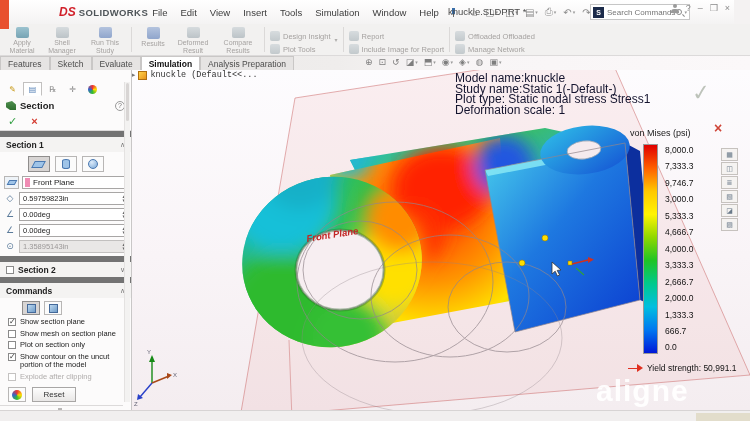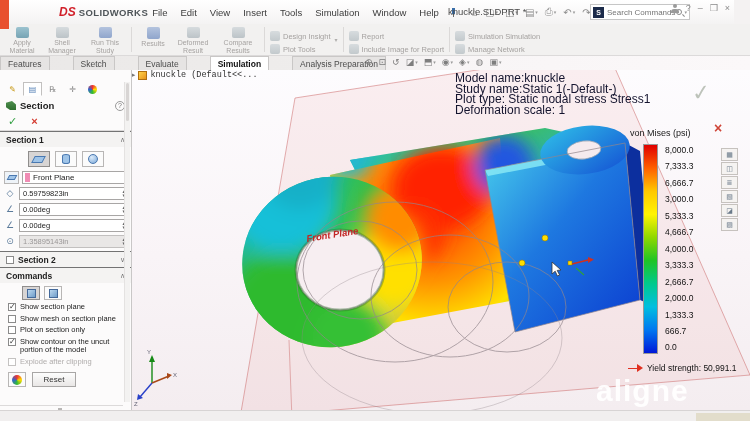--- a/index.html
+++ b/index.html
@@ -41,21 +41,21 @@
   .ricon.blue{background:linear-gradient(#9fb4d8,#6f8cc0);}
   .rb-sep{width:1px;background:#dbd9d8;margin:2px 3px;}
   .rb-col{display:flex;flex-direction:column;justify-content:flex-end;gap:3px;padding:3px 2px 0 2px;}
   .rb-small{display:flex;align-items:center;gap:3px;}
   .rb-small .sicon{width:10px;height:10px;border-radius:2px;background:linear-gradient(#ccd3d7,#aeb8bd);opacity:.7;}
   .rb-small .slabel{font-size:7.5px;color:#a5a2a0;white-space:nowrap;}
   .rb-caret{align-self:center;font-size:6px;color:#b0aeac;padding:0 2px;}
 
   
   .tabrow{position:absolute;left:0;top:56px;width:750px;height:14px;background:linear-gradient(90deg,#eae8e7 0%,#efedec 45%,#f8f5f6 60%,#fbf8f9 100%);z-index:20;}
-  .tabs{display:flex;height:14px;gap:23px;}
+  .tabs{display:flex;height:14px;}
   .tab{padding:0 7px;font-size:8.5px;color:#4c4c4c;background:#e6e4e3;border:1px solid #c9c7c6;border-bottom:none;display:flex;align-items:center;white-space:nowrap;}
   .tab.active{background:#fff;color:#111;font-weight:bold;}
   .headsup{position:absolute;left:365px;top:1px;display:flex;align-items:center;gap:6px;color:#7e7e7e;font-size:9px;}
   .headsup .hi{display:flex;align-items:center;gap:1px;}
   .headsup .caret{font-size:5px;color:#9a9a9a;}
 
   
   .pm{position:absolute;left:0;top:70px;width:132px;bottom:11px;background:#fcfbfb;border-right:1px solid #c9c7c7;z-index:15;overflow:hidden;}
   .pm-scroll{position:absolute;right:1px;top:12px;bottom:8px;width:6px;background:#f3f2f1;border-left:1px solid #e4e2e1;}
   .pm-scroll .thumb{margin:1px;height:38px;background:#d8d5d4;border-radius:2px;}
@@ -63,21 +63,21 @@
   .pmtab{width:19px;height:14px;display:flex;align-items:center;justify-content:center;border:1px solid transparent;font-size:8px;}
   .pmtab.active{background:#fff;border-color:#c2c0bf;border-bottom-color:#fff;}
   .pm-header{display:flex;align-items:center;margin:3px 6px 0 6px;height:13px;}
   .pm-header .hicon{width:10px;height:9px;background:linear-gradient(#4f8f4f,#2f6f2f);margin-right:4px;clip-path:polygon(0 20%,60% 0,100% 40%,100% 100%,40% 100%,0 70%);}
   .pm-header .htitle{font-weight:bold;font-size:9.5px;color:#222;flex:1;}
   .pm-header .help{width:10px;height:10px;border:1px solid #9a9a9a;border-radius:50%;color:#777;font-size:7px;display:flex;align-items:center;justify-content:center;}
   .pm-okcancel{display:flex;gap:14px;margin:3px 0 3px 8px;height:12px;align-items:center;}
   .ok{color:#2f9e3f;font-weight:bold;font-size:11px;line-height:10px;}
   .cancel{color:#d43a2f;font-weight:bold;font-size:11px;line-height:10px;}
   .pm-divider{height:1px;background:#dcdada;margin:1px 0 0 0;}
-  .grp-hdr{display:flex;align-items:center;padding:3px 6px 2px 6px;background:#f4f3f2;border-top:1px solid #737373;}
+  .grp-hdr{display:flex;align-items:center;padding:3px 6px 2px 6px;background:#f4f3f2;border-top:6px solid #737373;}
   .grp-hdr .gtitle{font-weight:bold;font-size:8.5px;color:#222;flex:1;}
   .grp-hdr .chev{font-size:7px;color:#777;}
   .grp-hdr .gcb{margin-right:4px;}
   .btnrow{display:flex;gap:5px;justify-content:center;margin:4px 0;}
   .tbtn{width:22px;height:16px;border:1px solid #b8b6b5;background:#fbfbfb;display:flex;align-items:center;justify-content:center;}
   .tbtn.pressed{background:#d8d5d4;border-color:#8f8d8c;}
   .shape-plane{width:11px;height:7px;background:#9fc4e8;border:1px solid #4a78b0;transform:skewX(-28deg);}
   .shape-cyl{width:8px;height:10px;background:#9fc4e8;border:1px solid #4a78b0;border-radius:4px/2px;}
   .shape-sph{width:10px;height:10px;border-radius:50%;background:radial-gradient(circle at 35% 30%,#dcebfa,#7aa8d8);border:1px solid #4a78b0;}
   .refrow{display:flex;align-items:center;margin:2px 4px;gap:3px;}
@@ -235,21 +235,21 @@
       </div>
       <div class="rb-small">
         <span class="sicon"></span>
         <span class="slabel">Include Image for Report</span>
       </div>
     </div>
     <div class="rb-sep"></div>
     <div class="rb-col">
       <div class="rb-small">
         <span class="sicon"></span>
-        <span class="slabel">Simulation Simulation</span>
+        <span class="slabel">Offloaded Offloaded</span>
       </div>
       <div class="rb-small">
         <span class="sicon"></span>
         <span class="slabel">Manage Network</span>
       </div>
     </div>
   </div>
 
   <div class="tabrow">
     <div class="tabs">
@@ -558,21 +558,21 @@
       <div class="sbtn">▨</div>
     </div>
 
     <div class="legend">
       <div class="legend-title">von Mises (psi)</div>
       <div class="legend-body">
         <div class="legend-bar" style="background: linear-gradient(rgb(224, 0, 0), rgb(255, 95, 0), rgb(255, 200, 0), rgb(255, 244, 0), rgb(143, 216, 0), rgb(31, 196, 37), rgb(0, 201, 141), rgb(0, 191, 224), rgb(0, 119, 240), rgb(0, 24, 216));"></div>
         <div class="legend-vals">
           <span>8,000.0</span>
           <span>7,333.3</span>
-          <span>6,666.7</span>
+          <span>9,746.7</span>
           <span>3,000.0</span>
           <span>5,333.3</span>
           <span>4,666.7</span>
           <span>4,000.0</span>
           <span>3,333.3</span>
           <span>2,666.7</span>
           <span>2,000.0</span>
           <span>1,333.3</span>
           <span>666.7</span>
           <span>0.0</span>

